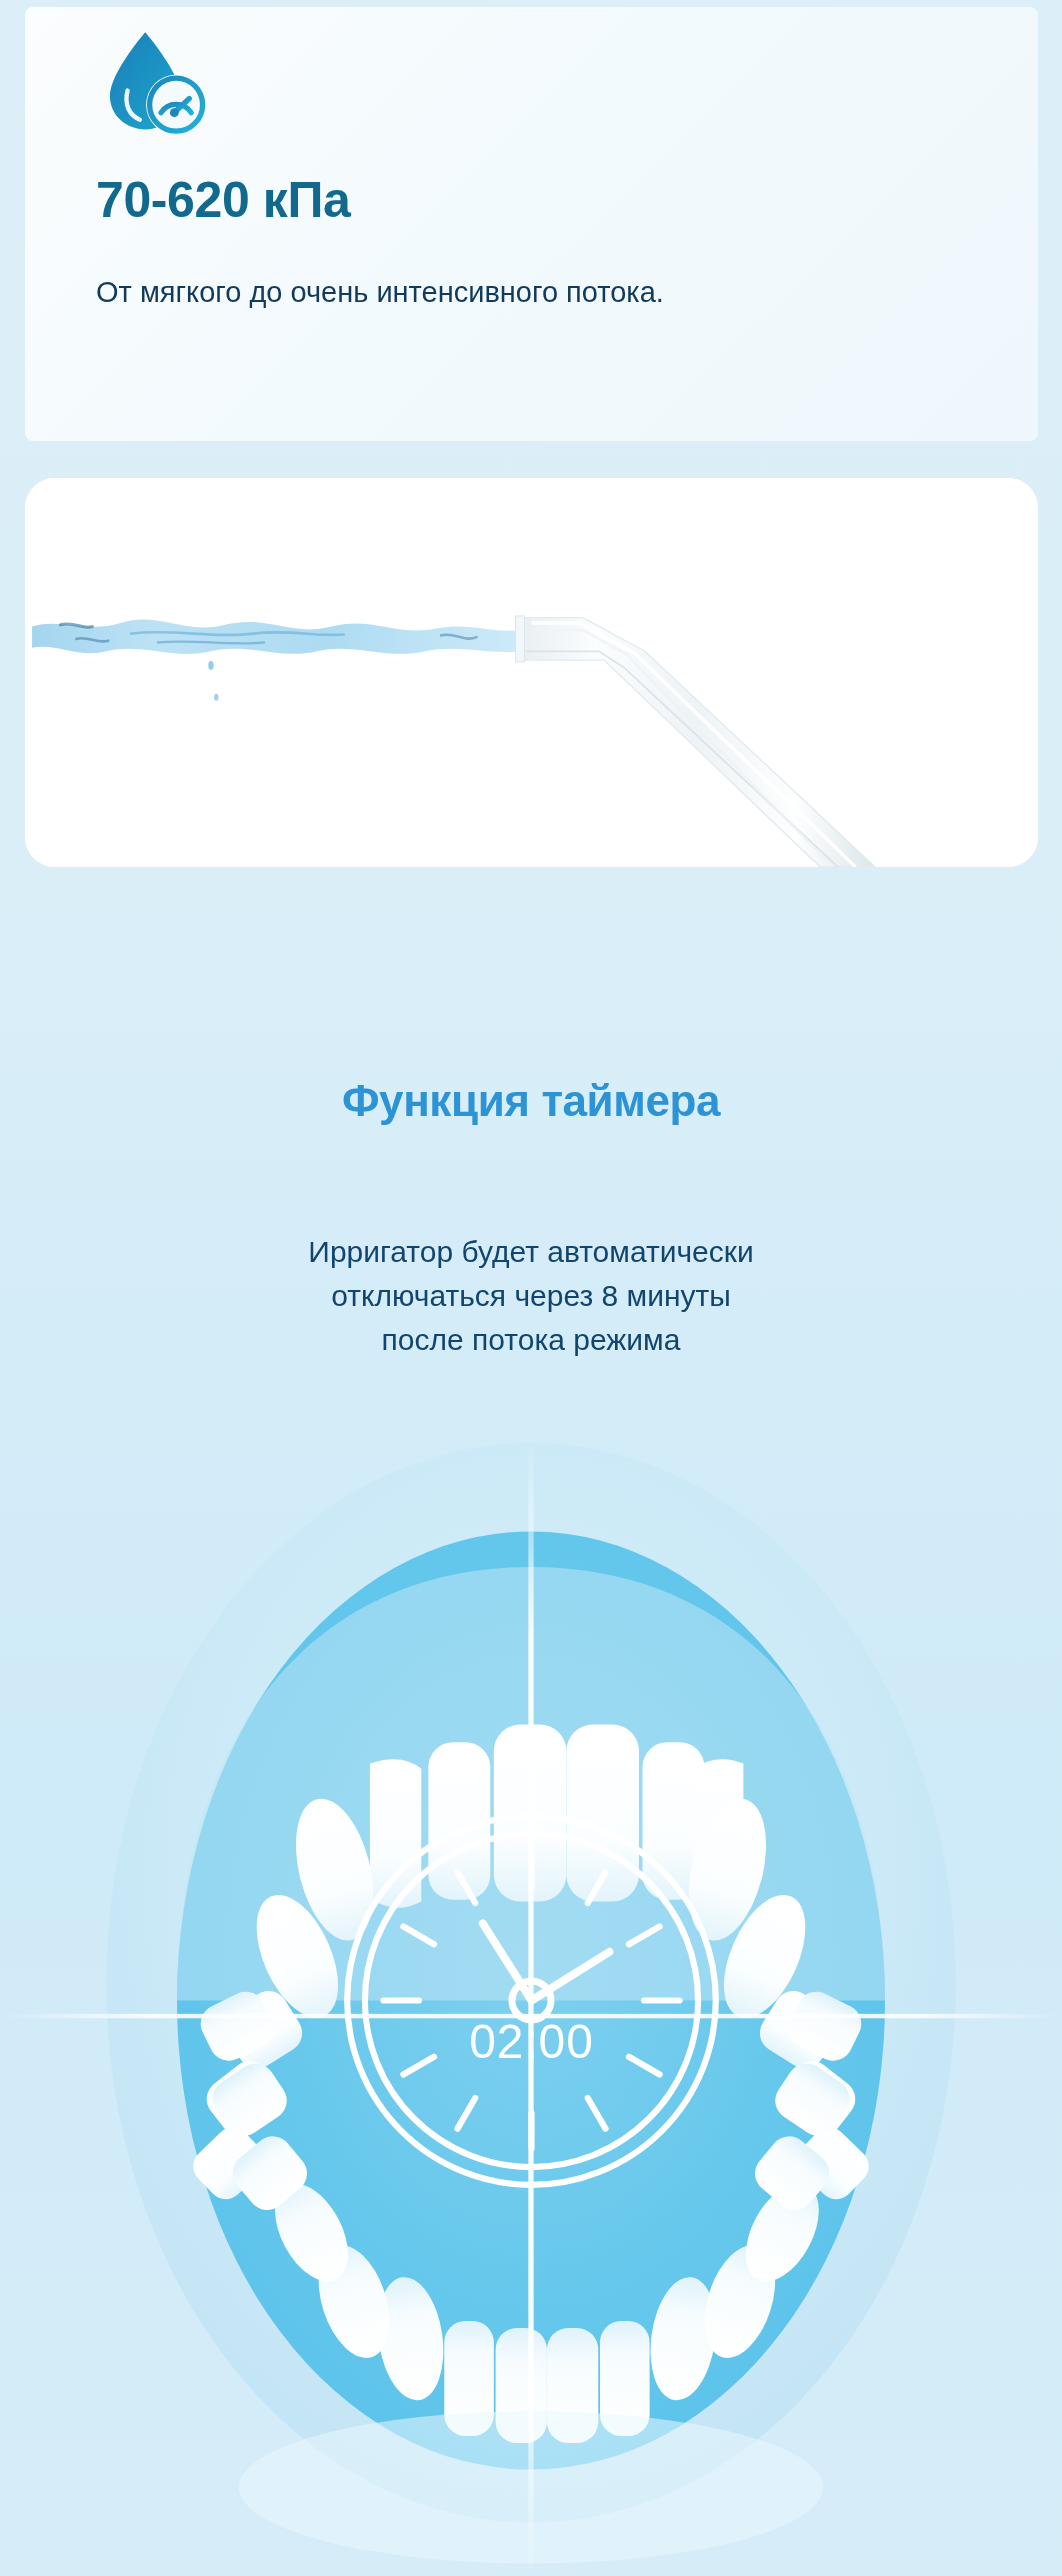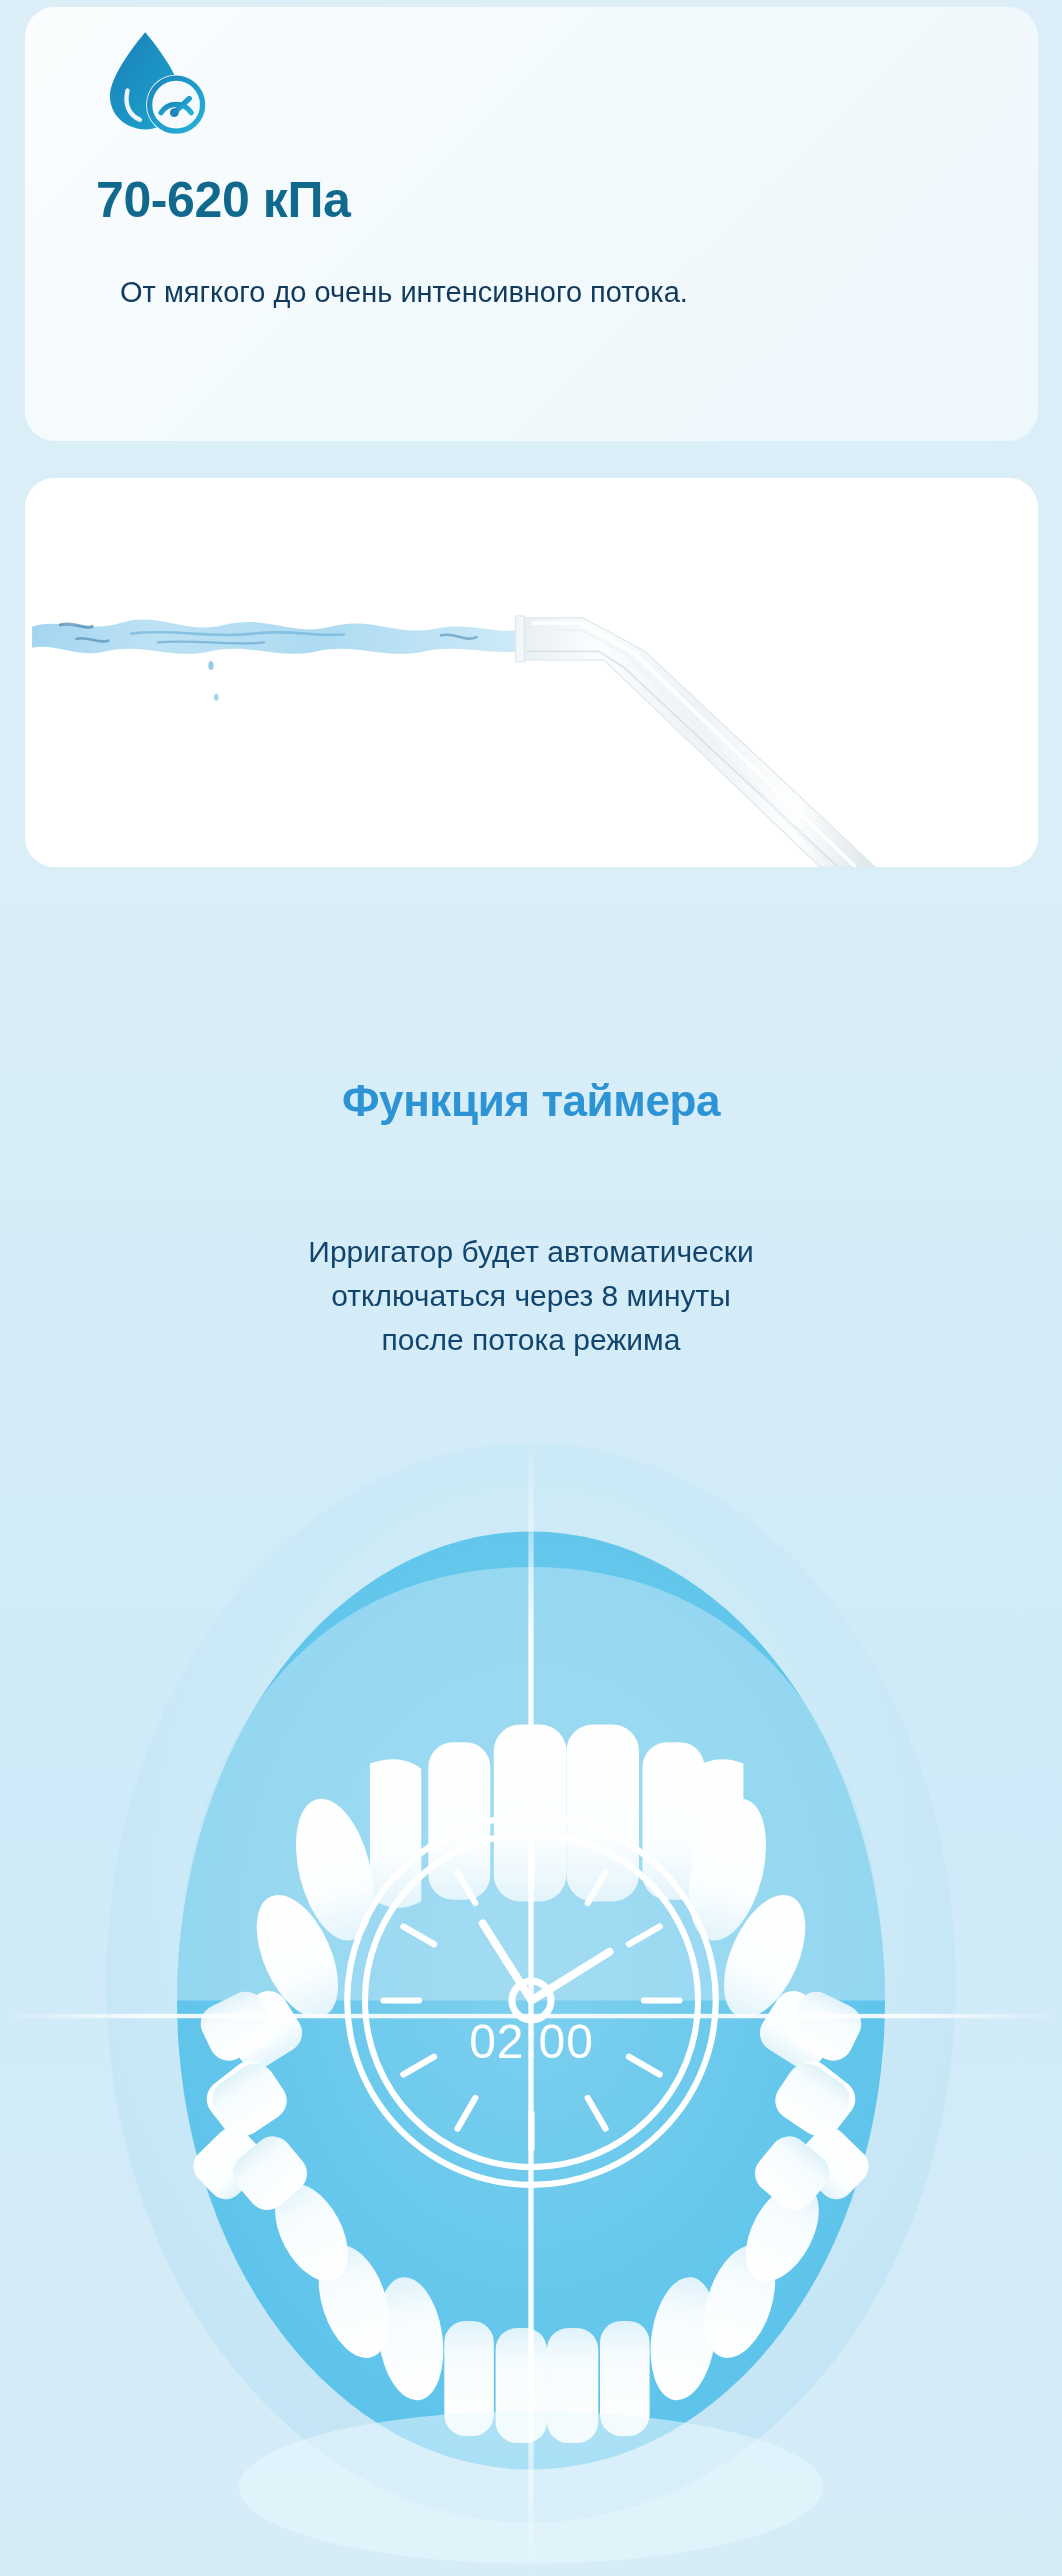--- a/index.html
+++ b/index.html
@@ -19,38 +19,37 @@
     background:linear-gradient(180deg,#dceff9 0%, #daeef8 35%, #d3ecf8 55%, #cfeaf8 70%, #d6edf8 100%);
     overflow:hidden;
   }
 
   
   .card-pressure{
     position:absolute;
     left:25px; top:7px;
     width:1013px; height:434px;
     background:linear-gradient(135deg,#fbfdfe 0%, #f3fafd 45%, #eef7fc 100%);
-    border-radius:30px;
+    border-radius:8px;
   }
   .icon-drop{
     position:absolute; left:69px; top:19.5px;
     width:113px; height:113px;
   }
   .title-pressure{
     position:absolute; left:71px; top:164px;
     font-size:50px; font-weight:700; letter-spacing:-0.4px;
     color:#11698e;
     white-space:nowrap;
   }
   .desc-pressure{
     position:absolute; left:71px; top:266px;
     width:832px;
     font-size:29px; line-height:1.32;
     color:#123a5c;
-    margin-left:24px;
   }
 
   
   .card-jet{
     position:absolute;
     left:25px; top:478px;
     width:1013px; height:389px;
     background:#ffffff;
     border-radius:30px;
     overflow:hidden;

